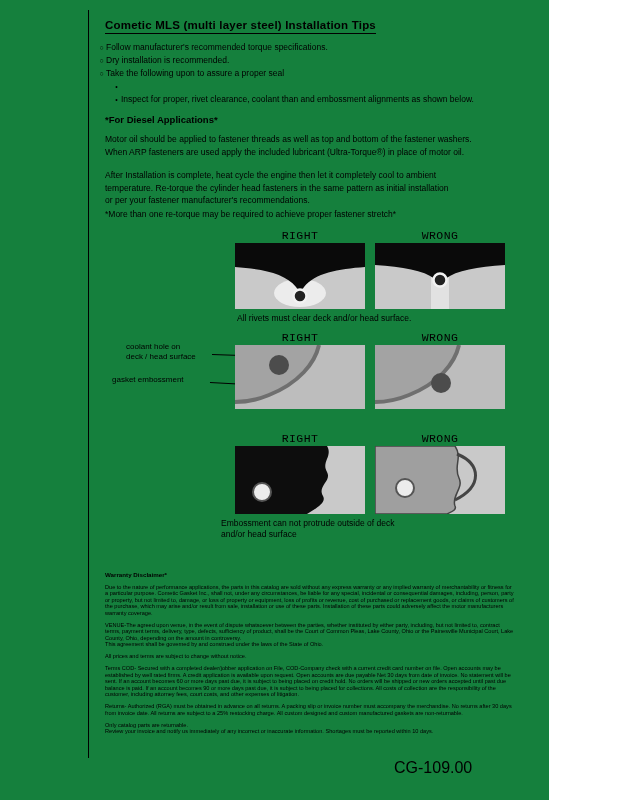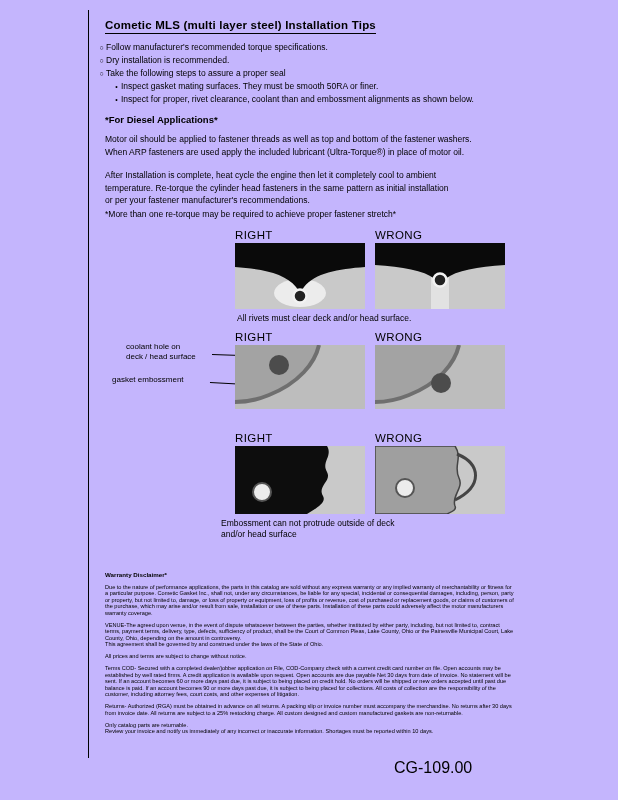--- a/index.html
+++ b/index.html
@@ -1,38 +1,38 @@
 <!DOCTYPE html>
 <html><head>
 <meta charset="utf-8">
 <style>
   html,body { margin:0; padding:0; background:#ffffff; }
   .page {
-    position:relative; width:618px; height:800px; background:#c4b5fd;
+    position:relative; width:549px; height:800px; background:#15803d;
     font-family:"Liberation Sans", sans-serif; color:#000; overflow:hidden;
   }
   .vrule { position:absolute; left:88px; top:10px; width:1px; height:748px; background:#000; }
 
   .title {
     position:absolute; left:105px; top:19px; font-size:11.5px; font-weight:bold;
     border-bottom:1px solid #000; padding-bottom:2px; display:inline-block; letter-spacing:.2px;
   }
 
   .bullets { position:absolute; left:97px; top:41px; font-size:8.5px; }
   .bullet-row { display:flex; align-items:flex-end; line-height:13px; }
   .bullet-row .mk { width:9px; text-align:center; font-size:7px; line-height:13px; flex:0 0 9px; }
   .bullet-row.sub { margin-left:15px; }
 
   .diesel-heading { position:absolute; left:105px; top:114px; font-size:9.5px; font-weight:bold; }
   .para { position:absolute; left:105px; width:510px; font-size:8.5px; line-height:12.5px; white-space:pre-line; }
   .para1 { top:133px; }
   .para2 { top:169px; }
   .note  { position:absolute; left:105px; top:209px; font-size:8.5px; }
 
-  .dlabel { position:absolute; width:130px; text-align:left; font-size:11.5px; letter-spacing:.4px; }
+  .dlabel { position:absolute; width:130px; text-align:center; font-size:11.5px; letter-spacing:.4px;font-family:Liberation Mono, monospace; }
   .dbox { position:absolute; width:130px; }
   .dbox svg { display:block; }
   .caption { position:absolute; font-size:8.5px; line-height:11px; white-space:pre-line; }
 
   .ann { position:absolute; font-size:8px; line-height:10px; text-align:left; white-space:pre-line; }
   .ptr { position:absolute; height:1px; background:#000; transform-origin:left center; }
 
   .disclaimer { position:absolute; left:105px; top:572px; width:410px; font-size:5.6px; line-height:6.5px; }
   .disclaimer .dhead { font-weight:bold; font-size:6.2px; margin:0 0 5px 0; }
   .disclaimer p { margin:0 0 5.5px 0; white-space:pre-line; }
@@ -52,25 +52,24 @@
     <div class="bullet-row">
       <span class="mk">○</span>
       <span>Follow manufacturer's recommended torque specifications.</span>
     </div>
     <div class="bullet-row">
       <span class="mk">○</span>
       <span>Dry installation is recommended.</span>
     </div>
     <div class="bullet-row">
       <span class="mk">○</span>
-      <span>Take the following steps to assure a proper seal</span>
+      <span>Take the following upon to assure a proper seal</span>
     </div>
     <div class="bullet-row sub">
       <span class="mk">•</span>
-      <span>Inspect gasket mating surfaces.  They must be smooth 50RA or finer.</span>
     </div>
     <div class="bullet-row sub">
       <span class="mk">•</span>
       <span>Inspect for proper, rivet clearance, coolant than and embossment alignments as shown below.</span>
     </div>
   </div>
 
   <div class="diesel-heading">*For Diesel Applications*</div>
   <div class="para para1">Motor oil should be applied to fastener threads as well as top and bottom of the fastener washers.
 When ARP fasteners are used apply the included lubricant (Ultra-Torque®) in place of motor oil.</div>

